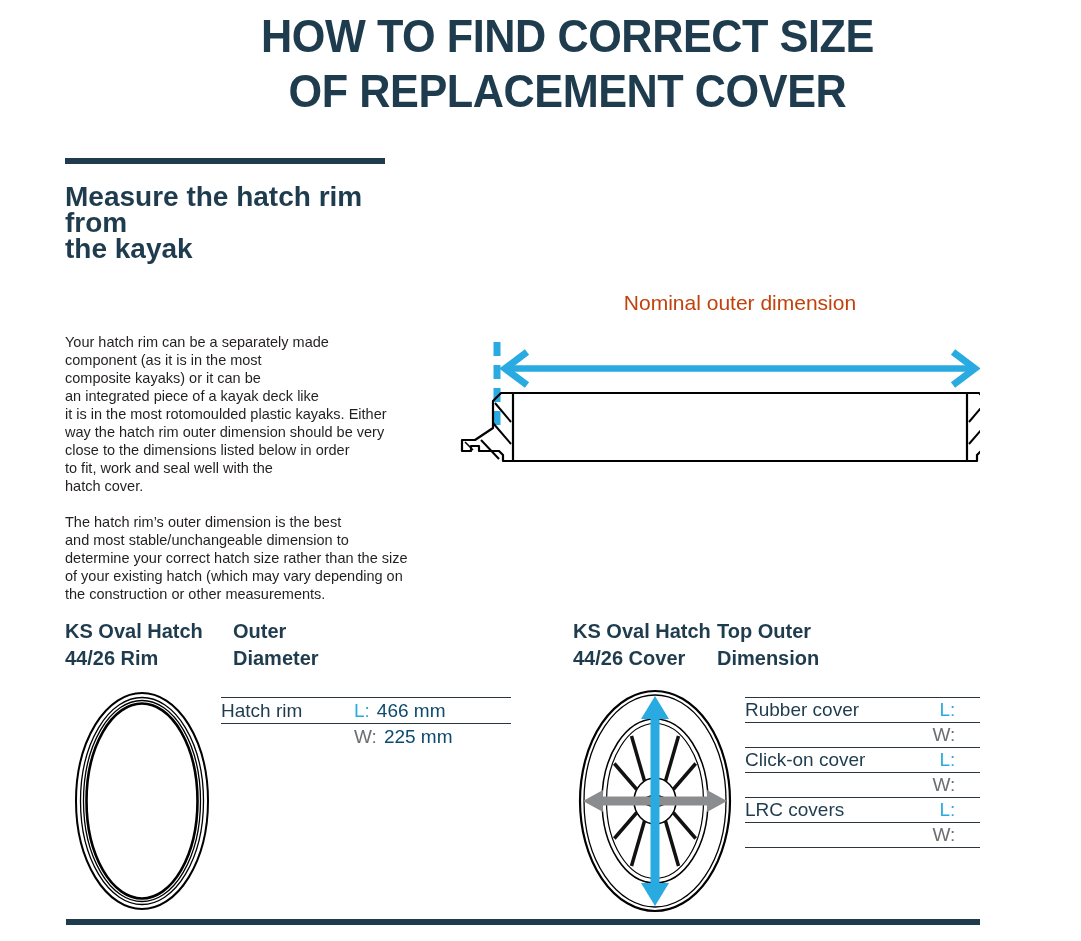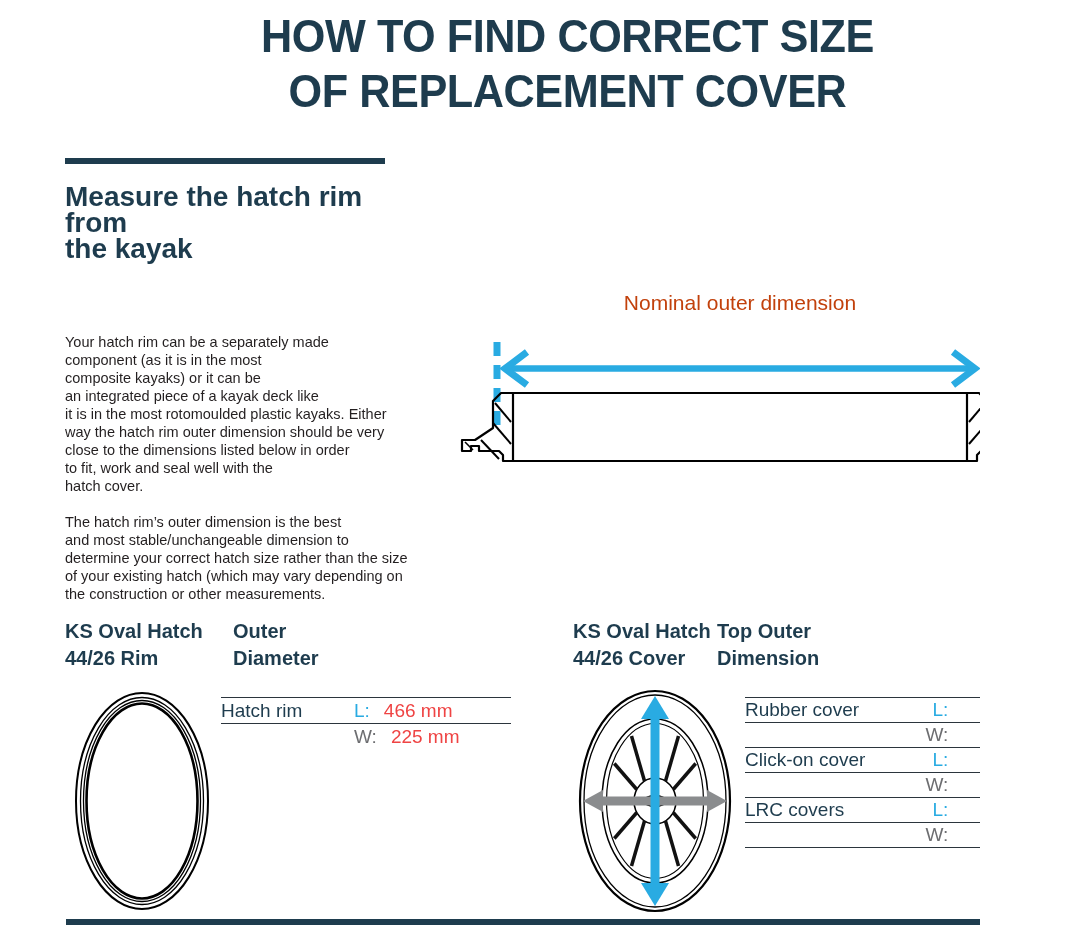--- a/index.html
+++ b/index.html
@@ -43,21 +43,21 @@
   .tbl { position:absolute; font-size:19px; color:#1e3c4e; }
   .tbl-left { left:221px; top:697px; width:290px; }
   .tbl-right { left:745px; top:697px; width:320px; border-bottom:1.6px solid #2b353d; }
   .trow { display:flex; align-items:center; box-sizing:border-box; border-top:1.6px solid #2b353d; }
   .tbl-left .trow { height:26px; }
   .tbl-right .trow { height:25px;gap:34px; }
   .tbl-left .lbl { width:133px; flex:none; }
   .tbl-right .lbl { flex:1; }
   .dim-l { color:#29abe2; }
   .dim-w { color:#6d6e71; }
-  .val { margin-left:14px; color:#ef4444; }
+  .val { margin-left:7px; color:#0c4a6e; }
   .bottom-bar { position:absolute; left:66px; top:919px; width:1015px; height:6px; background:#1e3c4e; }
 </style>
 </head>
 <body>
 
 <div class="page">
 
   <div class="page-title">HOW TO FIND CORRECT SIZE
 OF REPLACEMENT COVER</div>
 

